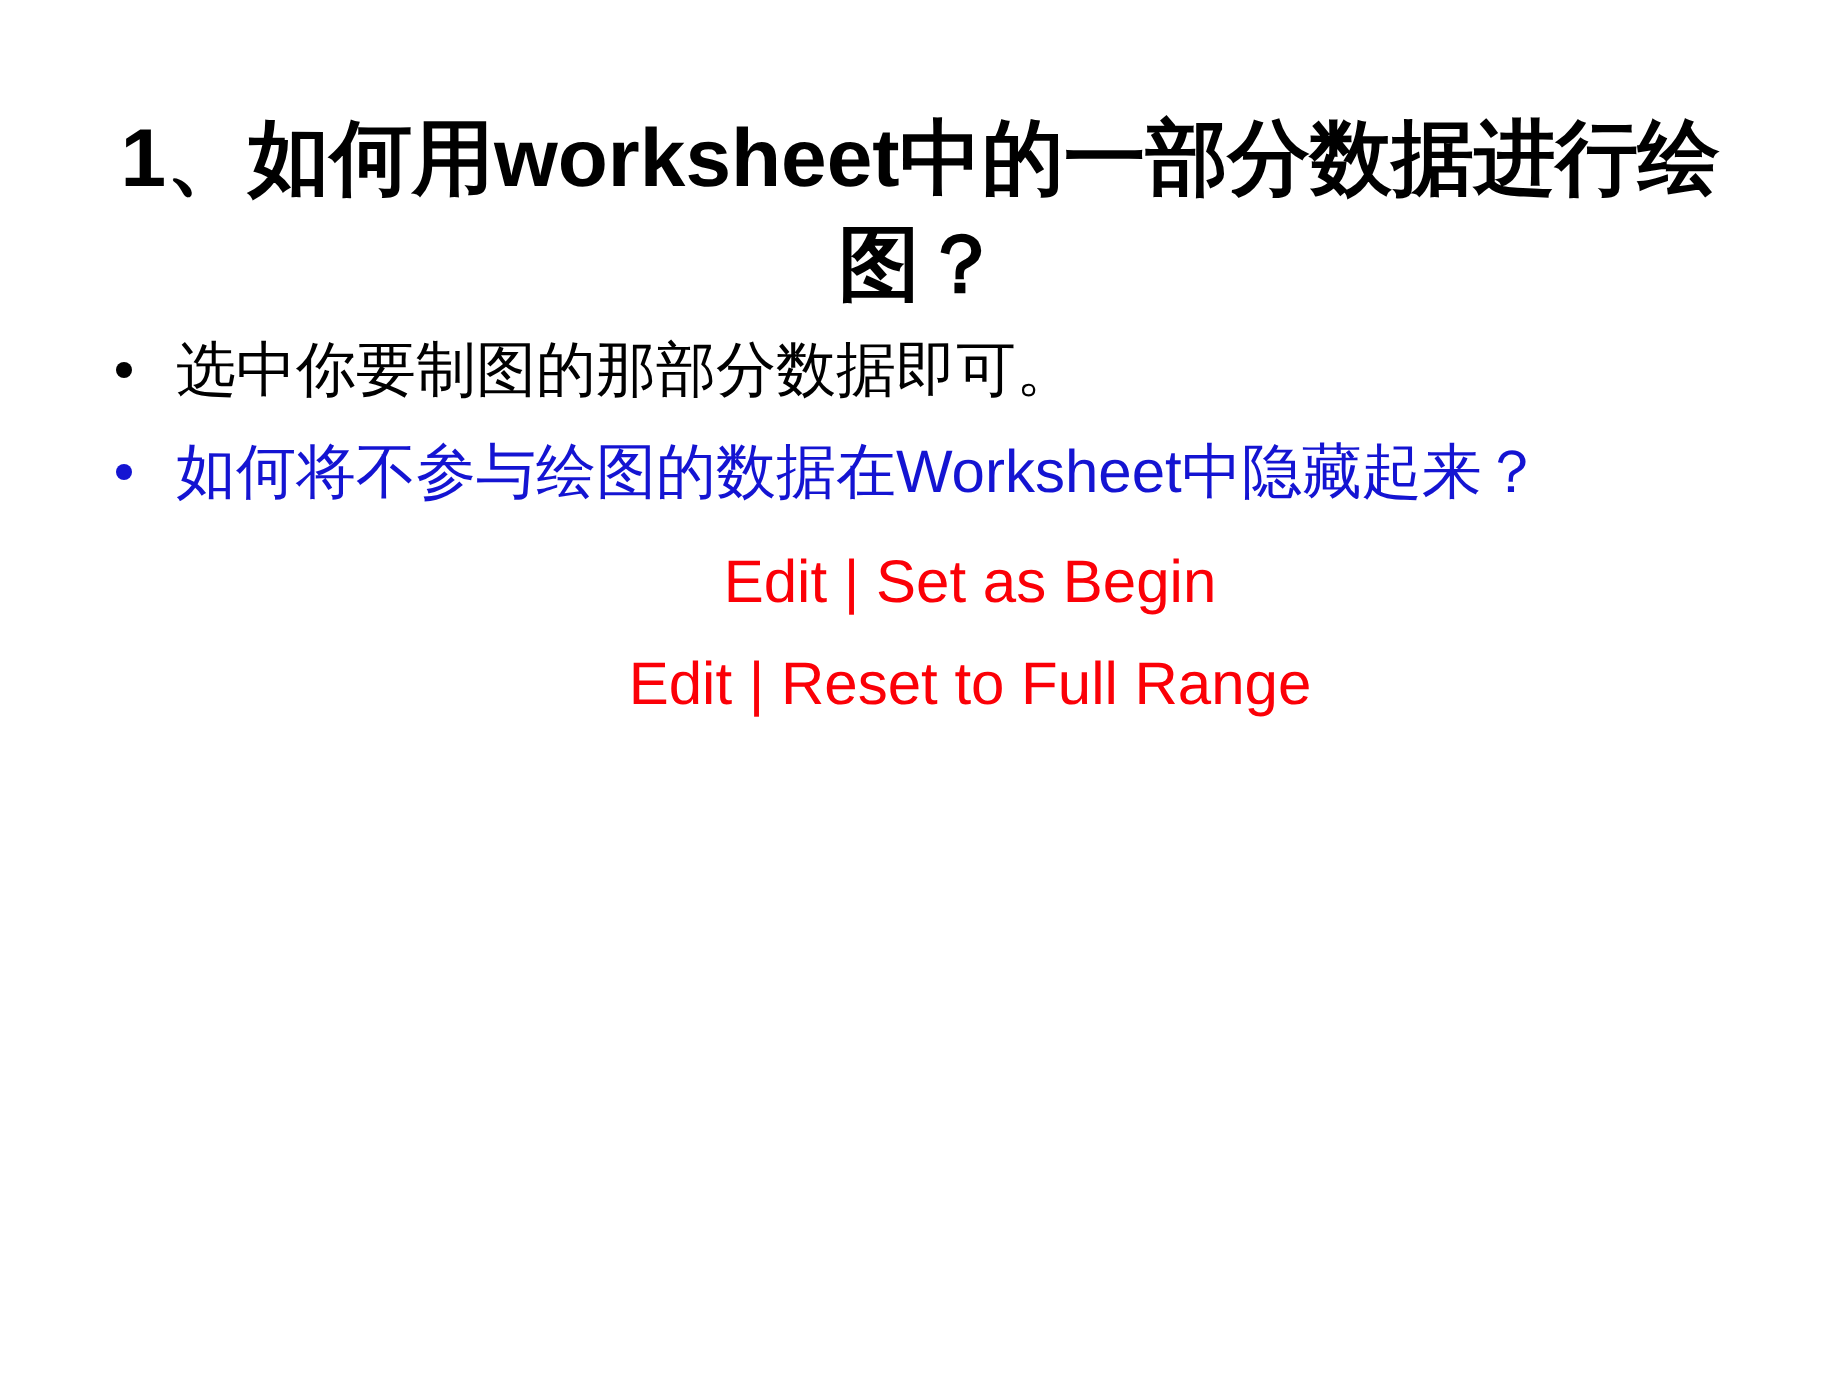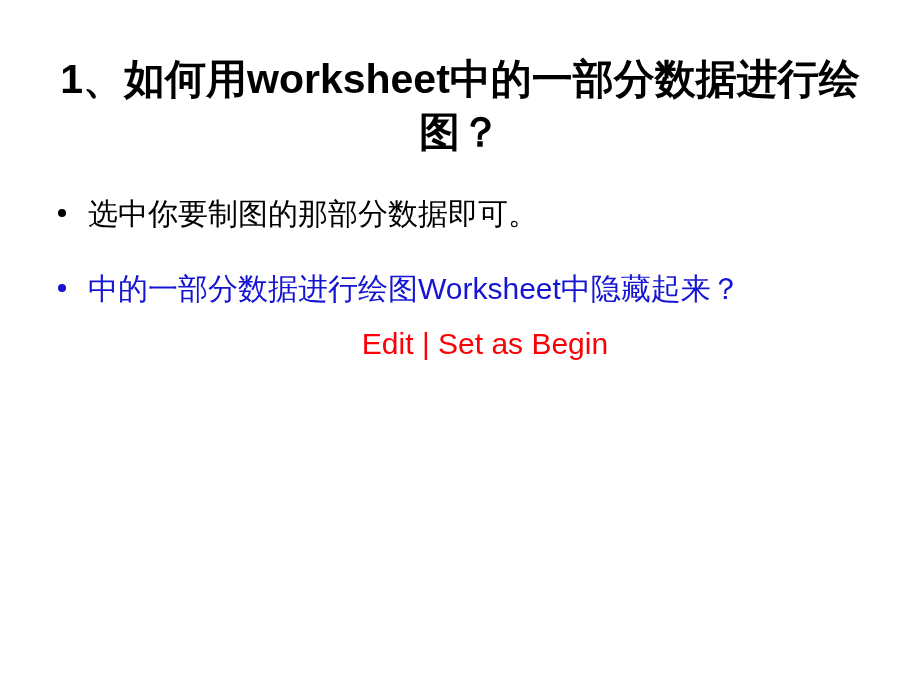--- a/index.html
+++ b/index.html
@@ -72,21 +72,20 @@
   .bullet-dot.blue {
     background: #1414d2;
   }
 
   .bullet-text {
     display: block;
     font-family: "Liberation Serif", "DejaVu Serif", serif;
     font-size: 30px;
     line-height: 47px;
     color: #000000;
-    margin-top: 28px;
   }
   .bullet-text.blue {
     color: #1414d2;
   }
   .bullet-text .latin {
     font-family: "Liberation Sans", "DejaVu Sans", sans-serif;
     font-size: 30px;
   }
 
   
@@ -114,22 +113,23 @@
 
   <div class="body-block">
 
     <div class="bullet-row">
       <span class="bullet-dot"></span>
       <span class="bullet-text">选中你要制图的那部分数据即可。</span>
     </div>
 
     <div class="bullet-row">
       <span class="bullet-dot blue"></span>
-      <span class="bullet-text blue"><span>中的一部分数据进行绘图</span><span class="latin">Worksheet</span><span>中隐藏起来？</span></span>
+      <span class="bullet-text blue"><span>如何将不参与绘图的数据在</span><span class="latin">Worksheet</span><span>中隐藏起来？</span></span>
     </div>
 
     <ul class="menu-list">
       <li class="menu-line">Edit | Set as Begin</li>
+      <li class="menu-line">Edit | Reset to Full Range</li>
     </ul>
 
   </div>
 
 </div>
 
 </body></html>

